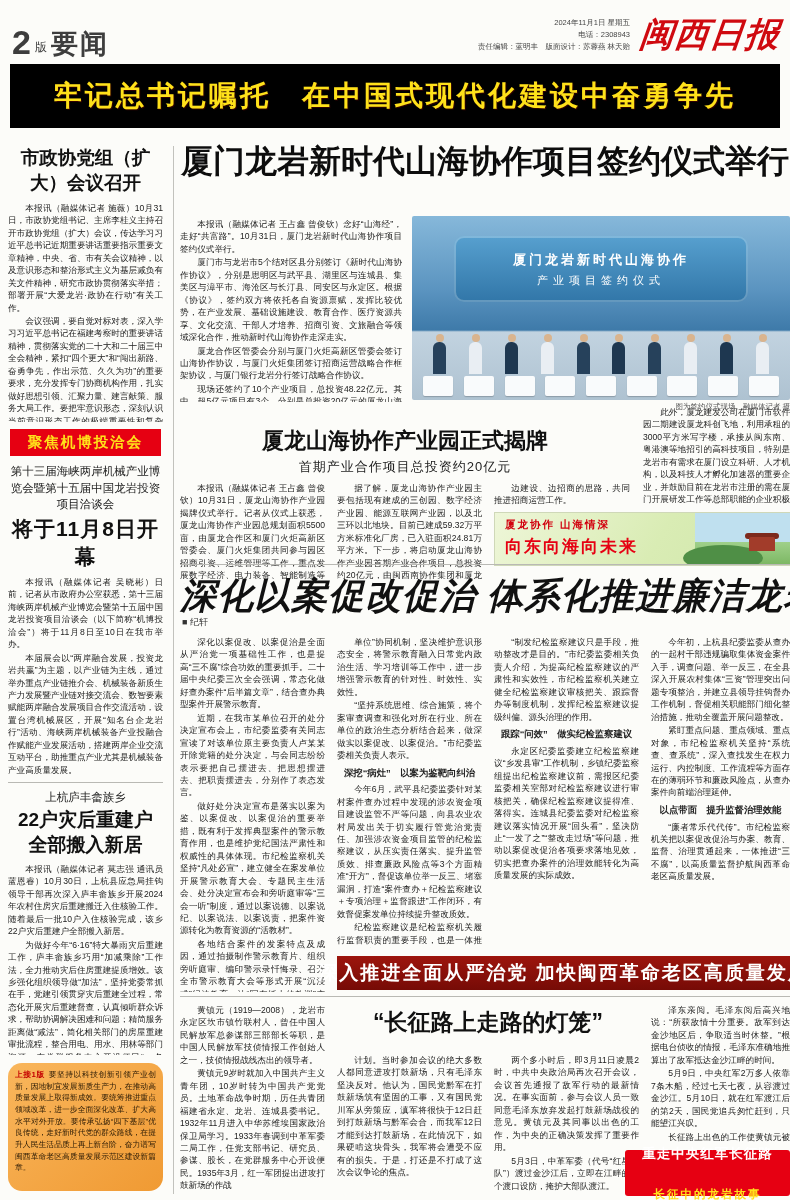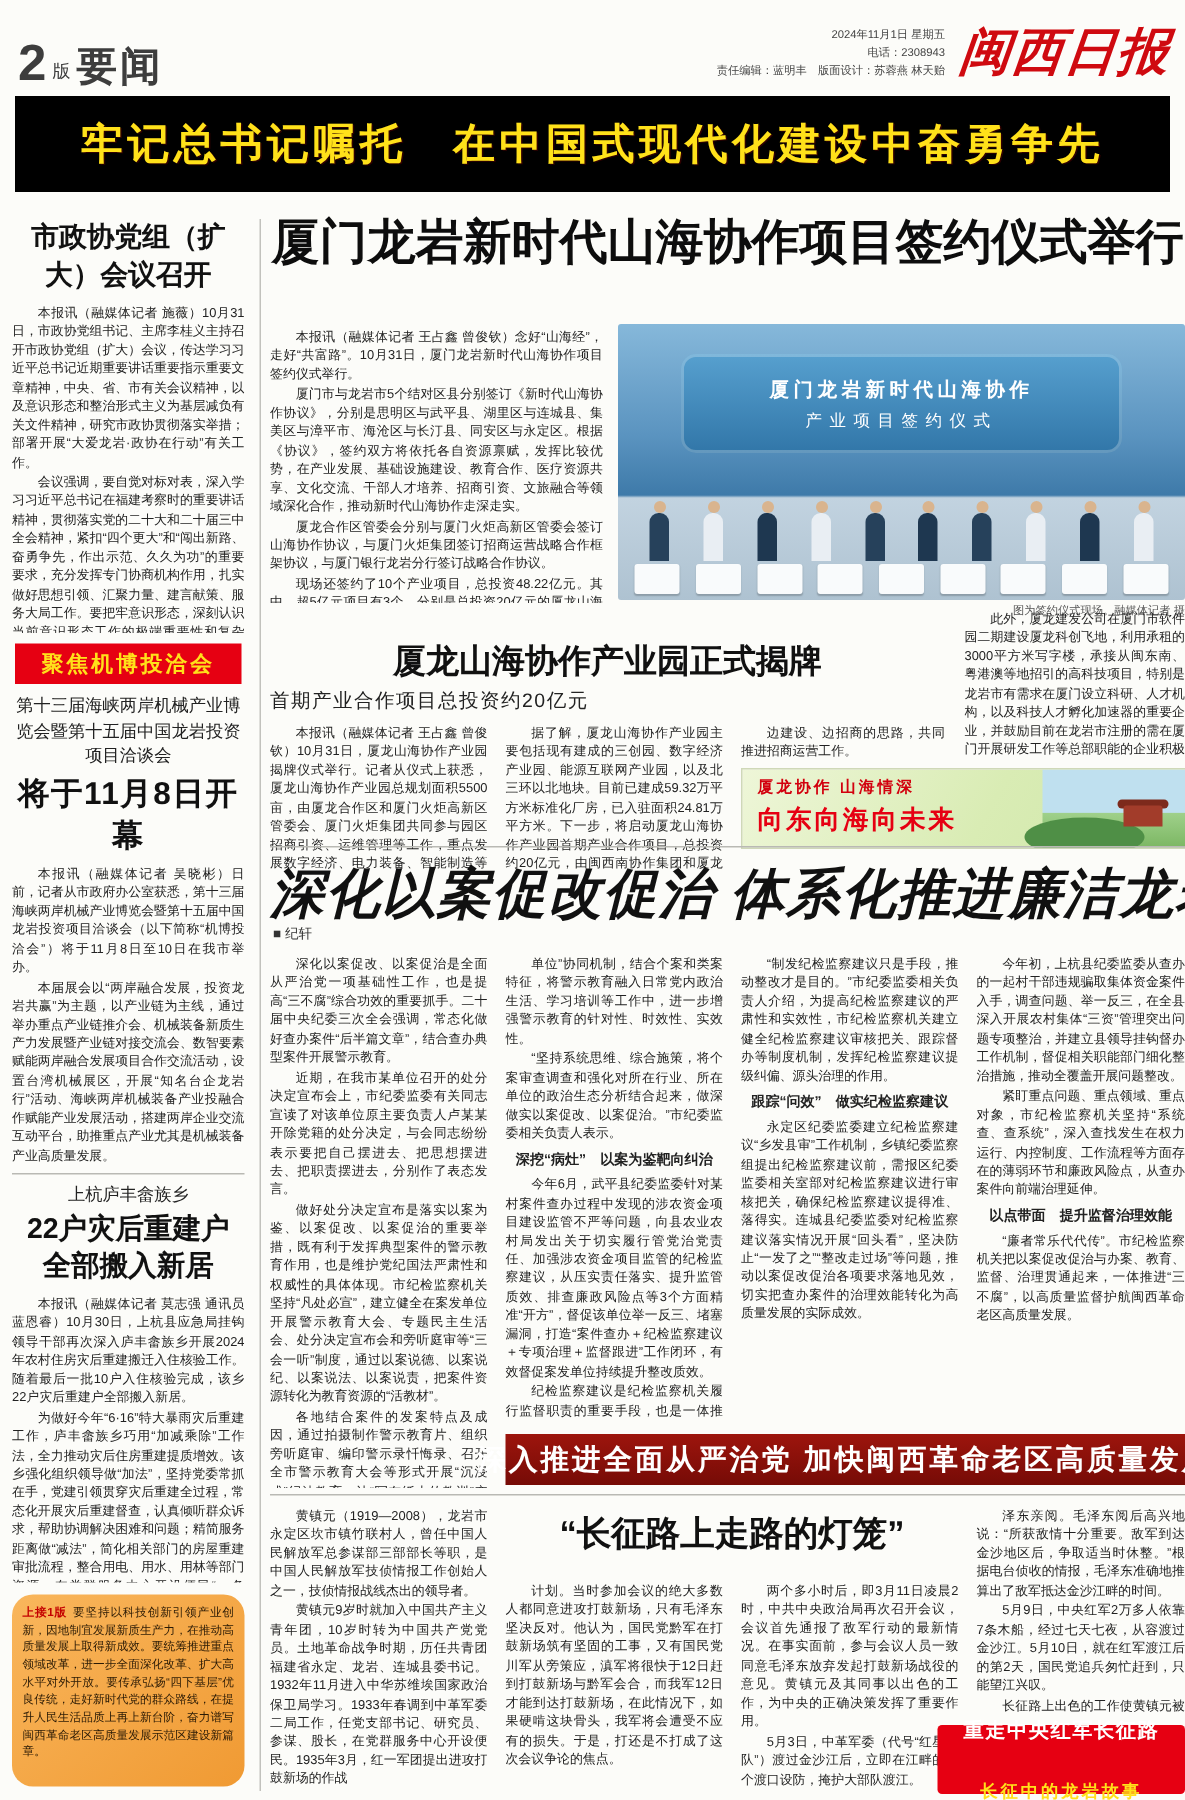--- a/index.html
+++ b/index.html
@@ -63,21 +63,21 @@
   #people{position:absolute;left:0;right:0;bottom:26px;display:flex;justify-content:space-around;padding:0 10px;}
   .person{width:13px;height:32px;border-radius:6px 6px 0 0;background:#26415b;position:relative;}
   .person:nth-child(2n){background:#e9eef3;}
   .person:nth-child(3n){background:#1e3750;}
   .person::before{content:"";position:absolute;top:-8px;left:3px;width:8px;height:8px;border-radius:50%;background:#d9b48e;}
   #podiums{position:absolute;left:0;right:0;bottom:4px;display:flex;justify-content:space-around;padding:0 6px;}
   .podium{width:30px;height:20px;background:rgba(255,255,255,.92);border-radius:2px;box-shadow:0 1px 1px rgba(0,0,0,.2);}
   #m-caption{left:232px;top:262px;width:378px;text-align:right;font-size:7.5px;color:#555;}
   
   #p-title{left:0;top:286px;width:450px;font-size:22px;}
-  #p-sub{left:0;top:318px;width:450px;font-size:13px;letter-spacing:1px;color:#222;}
+  #p-sub{left:0;top:318px;width:450px;text-align:center;font-size:13px;letter-spacing:1px;color:#222;}
   #p-c1{left:0;top:342px;width:145px;height:102px;}
   #p-c2{left:157px;top:342px;width:145px;height:102px;}
   #p-c3{left:314px;top:342px;width:136px;height:26px;}
   #p-c4{left:463px;top:266px;width:147px;height:100px;}
   
   #promo{left:314px;top:372px;width:296px;height:52px;display:flex;overflow:hidden;border:1px solid #cfd8b8;
          background:linear-gradient(120deg,#eef6d8,#d9ecb4 55%,#cfe6aa);}
   #promo .txt{flex:1;padding:5px 0 0 10px;}
   #promo .t1{color:#d2000e;font-size:10.5px;font-weight:bold;letter-spacing:2px;}
   #promo .t2{color:#e60012;font-size:17px;font-weight:bold;letter-spacing:2px;margin-top:3px;}
@@ -232,21 +232,21 @@
     <div id="i-rule" class="abs"></div>
     <div id="i-title" class="abs ctitle">深化以案促改促治  体系化推进廉洁龙岩建设</div>
     <div id="i-byline" class="abs">■ 纪轩</div>
     <div id="i-c1" class="abs body-txt">
         <p>深化以案促改、以案促治是全面从严治党一项基础性工作，也是提高“三不腐”综合功效的重要抓手。二十届中央纪委三次全会强调，常态化做好查办案件“后半篇文章”，结合查办典型案件开展警示教育。</p>
         <p>近期，在我市某单位召开的处分决定宣布会上，市纪委监委有关同志宣读了对该单位原主要负责人卢某某开除党籍的处分决定，与会同志纷纷表示要把自己摆进去、把思想摆进去、把职责摆进去，分别作了表态发言。</p>
         <p>做好处分决定宣布是落实以案为鉴、以案促改、以案促治的重要举措，既有利于发挥典型案件的警示教育作用，也是维护党纪国法严肃性和权威性的具体体现。市纪检监察机关坚持“凡处必宣”，建立健全在案发单位开展警示教育大会、专题民主生活会、处分决定宣布会和旁听庭审等“三会一听”制度，通过以案说德、以案说纪、以案说法、以案说责，把案件资源转化为教育资源的“活教材”。</p>
         <p>各地结合案件的发案特点及成因，通过拍摄制作警示教育片、组织旁听庭审、编印警示录忏悔录、召开全市警示教育大会等形式开展“沉浸式”纪法教育，让“写在纸上的教训”变成“烙在心上的警醒”。长汀县纪委监委探索建立“党委＋纪检监察机关＋案发</p>
       </div>
     <div id="i-c2" class="abs body-txt">
-        <p>单位”协同机制，结合个案和类案特征，将警示教育融入日常党内政治生活、学习培训等工作中，进一步增强警示教育的针对性、时效性、实效性。</p>
+        <p>单位”协同机制，坚决维护意识形态安全，将警示教育融入日常党内政治生活、学习培训等工作中，进一步增强警示教育的针对性、时效性、实效性。</p>
         <p>“坚持系统思维、综合施策，将个案审查调查和强化对所在行业、所在单位的政治生态分析结合起来，做深做实以案促改、以案促治。”市纪委监委相关负责人表示。</p>
         <p class="sub">深挖“病灶”　以案为鉴靶向纠治</p>
         <p>今年6月，武平县纪委监委针对某村案件查办过程中发现的涉农资金项目建设监管不严等问题，向县农业农村局发出关于切实履行管党治党责任、加强涉农资金项目监管的纪检监察建议，从压实责任落实、提升监管质效、排查廉政风险点等3个方面精准“开方”，督促该单位举一反三、堵塞漏洞，打造“案件查办＋纪检监察建议＋专项治理＋监督跟进”工作闭环，有效督促案发单位持续提升整改质效。</p>
         <p>纪检监察建议是纪检监察机关履行监督职责的重要手段，也是一体推进“三不腐”的有效载体。为进一步推动纪检监察建议见行见效，市纪检监察机关坚持把以案促改、以案促治作为制发纪检监察建议的出发点和落脚点。</p>
       </div>
     <div id="i-c3" class="abs body-txt">
         <p>“制发纪检监察建议只是手段，推动整改才是目的。”市纪委监委相关负责人介绍，为提高纪检监察建议的严肃性和实效性，市纪检监察机关建立健全纪检监察建议审核把关、跟踪督办等制度机制，发挥纪检监察建议提级纠偏、源头治理的作用。</p>
         <p class="sub">跟踪“问效”　做实纪检监察建议</p>
         <p>永定区纪委监委建立纪检监察建议“乡发县审”工作机制，乡镇纪委监察组提出纪检监察建议前，需报区纪委监委相关室部对纪检监察建议进行审核把关，确保纪检监察建议提得准、落得实。连城县纪委监委对纪检监察建议落实情况开展“回头看”，坚决防止“一发了之”“整改走过场”等问题，推动以案促改促治各项要求落地见效，切实把查办案件的治理效能转化为高质量发展的实际成效。</p>
       </div>

